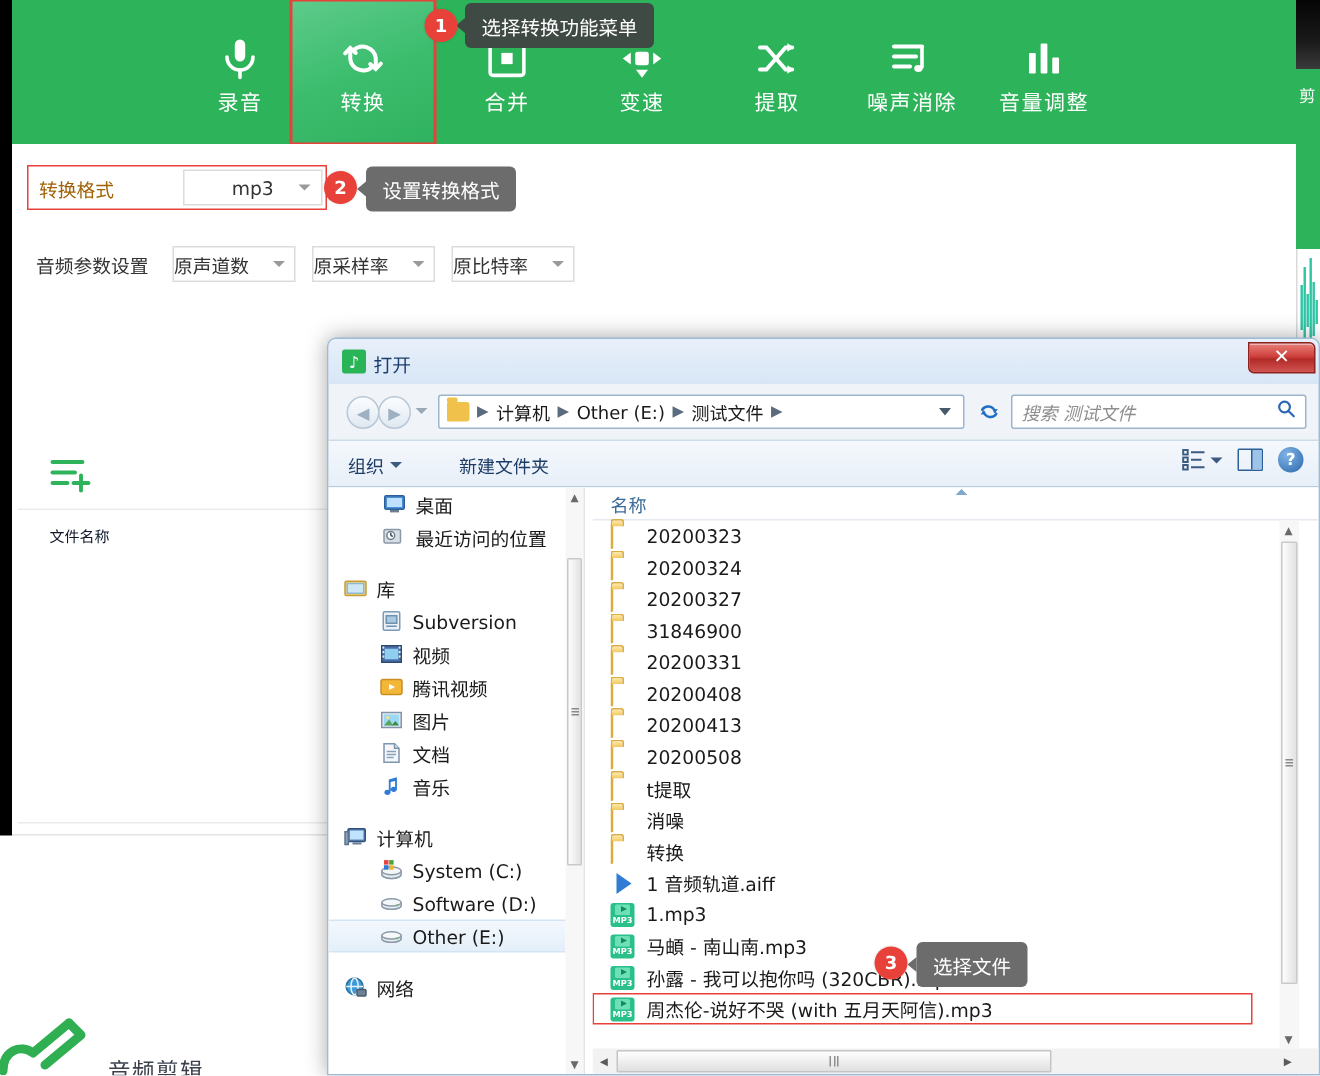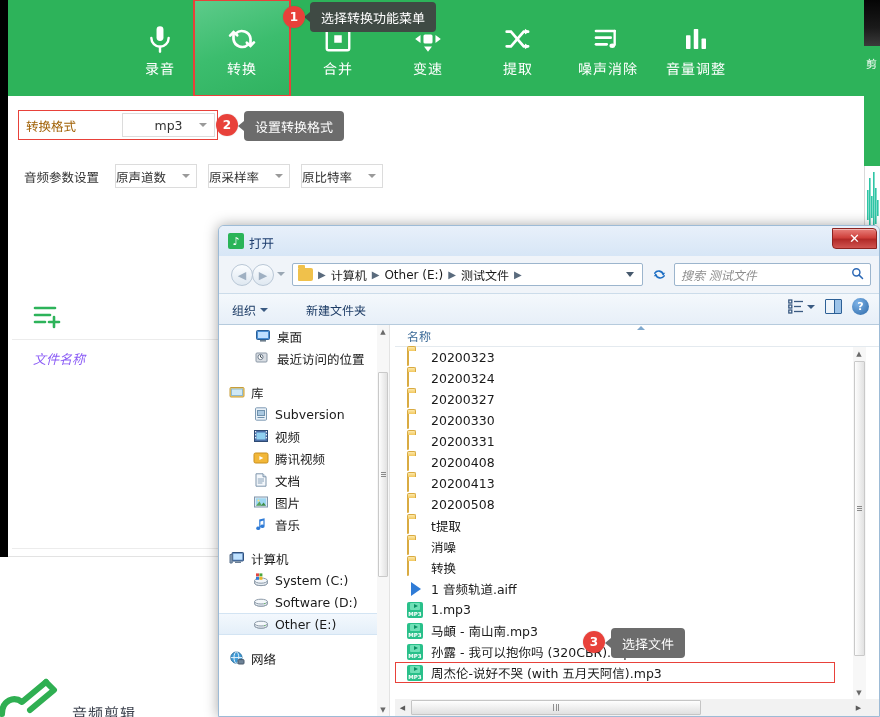--- a/index.html
+++ b/index.html
@@ -69,21 +69,21 @@
     display: flex; align-items: center; justify-content: flex-start; position: relative;
     font-size: 12.5px; color: #333;
   }
   .param-select .caret { position: absolute; right: 6px; top: 50%; margin-top: -2px; }
 
   .addfile-icon { position: absolute; left: 25px; top: 208px; }
   .filelist-sep {
     position: absolute; left: 4px; top: 243px; width: 848px; height: 1px; background: #ececec;
   }
   .filelist-head {
-    position: absolute; left: 25px; top: 253px; font-size: 13px; color: #8b5cf6; font-style: italic;
+    position: absolute; left: 25px; top: 253px; font-size: 10px; color: #0f172a;
   }
   .filelist-bottomsep {
     position: absolute; left: 4px; top: 452px; width: 848px; height: 1px; background: #ececec;
   }
   .app-logo { position: absolute; left: 0px; top: 678px; width: 200px; height: 39px; overflow: hidden; }
   .app-logo .logotext {
     position: absolute; left: 72px; top: 24px; font-size: 15px; color: #3a3f4b;
     letter-spacing: 1px;
   }
 
@@ -680,43 +680,43 @@
                   <rect x="1" y="3" width="14" height="10" rx="1.5" fill="#f2b739" stroke="#c98f1e"></rect>
                   <polygon points="6.4,6 10.4,8 6.4,10" fill="#fff"></polygon>
                 </svg>
             </span>
             <span>腾讯视频</span>
           </div>
 
           <div class="nav-row lvl2">
             <span class="ni">
               <svg width="16" height="16" viewBox="0 0 16 16">
+                  <rect x="1.5" y="3" width="13" height="10" fill="#e8eef4" stroke="#7f95ab"></rect>
+                  <rect x="2.8" y="4.3" width="10.4" height="7.4" fill="#9fd8f2"></rect>
+                  <circle cx="5.5" cy="6.4" r="1" fill="#ffe27a"></circle>
+                  <polygon points="3,11.7 6.5,7.6 9,11.7" fill="#5ba45e"></polygon>
+                  <polygon points="8,11.7 10.6,8.6 13,11.7" fill="#3f8c49"></polygon>
+                </svg>
+            </span>
+            <span>图片</span>
+          </div>
+
+          <div class="nav-row lvl2">
+            <span class="ni">
+              <svg width="16" height="16" viewBox="0 0 16 16">
                   <path d="M3 1.8h7l3 3v9.4H3z" fill="#f3f7fb" stroke="#7f95ab"></path>
                   <path d="M10 1.8v3h3" fill="#d8e5ef" stroke="#7f95ab"></path>
                   <g stroke="#8aa2b8">
                     <line x1="4.8" y1="7" x2="11" y2="7"></line>
                     <line x1="4.8" y1="9" x2="11" y2="9"></line>
                     <line x1="4.8" y1="11" x2="9.4" y2="11"></line>
                   </g>
                 </svg>
             </span>
             <span>文档</span>
-          </div>
-
-          <div class="nav-row lvl2">
-            <span class="ni">
-              <svg width="16" height="16" viewBox="0 0 16 16">
-                  <rect x="1.5" y="3" width="13" height="10" fill="#e8eef4" stroke="#7f95ab"></rect>
-                  <rect x="2.8" y="4.3" width="10.4" height="7.4" fill="#9fd8f2"></rect>
-                  <circle cx="5.5" cy="6.4" r="1" fill="#ffe27a"></circle>
-                  <polygon points="3,11.7 6.5,7.6 9,11.7" fill="#5ba45e"></polygon>
-                  <polygon points="8,11.7 10.6,8.6 13,11.7" fill="#3f8c49"></polygon>
-                </svg>
-            </span>
-            <span>图片</span>
           </div>
 
           <div class="nav-row lvl2">
             <span class="ni">
               <svg width="16" height="16" viewBox="0 0 16 16" fill="#2f7bd6">
                   <path d="M11.6 2.2 6.2 3.6v7.1a2.1 1.7 0 1 0 1.2 1.5V5.4l3-0.8v4.1a2.1 1.7 0 1 0 1.2 1.5z"></path>
                 </svg>
             </span>
             <span>音乐</span>
           </div>
@@ -821,21 +821,21 @@
           <div class="file-row">
               <span class="fi"><span class="folder-ico"></span></span>
               <span>20200324</span>
             </div>
           <div class="file-row">
               <span class="fi"><span class="folder-ico"></span></span>
               <span>20200327</span>
             </div>
           <div class="file-row">
               <span class="fi"><span class="folder-ico"></span></span>
-              <span>20200330</span>
+              <span>31846900</span>
             </div>
           <div class="file-row">
               <span class="fi"><span class="folder-ico"></span></span>
               <span>20200331</span>
             </div>
           <div class="file-row">
               <span class="fi"><span class="folder-ico"></span></span>
               <span>20200408</span>
             </div>
           <div class="file-row">

